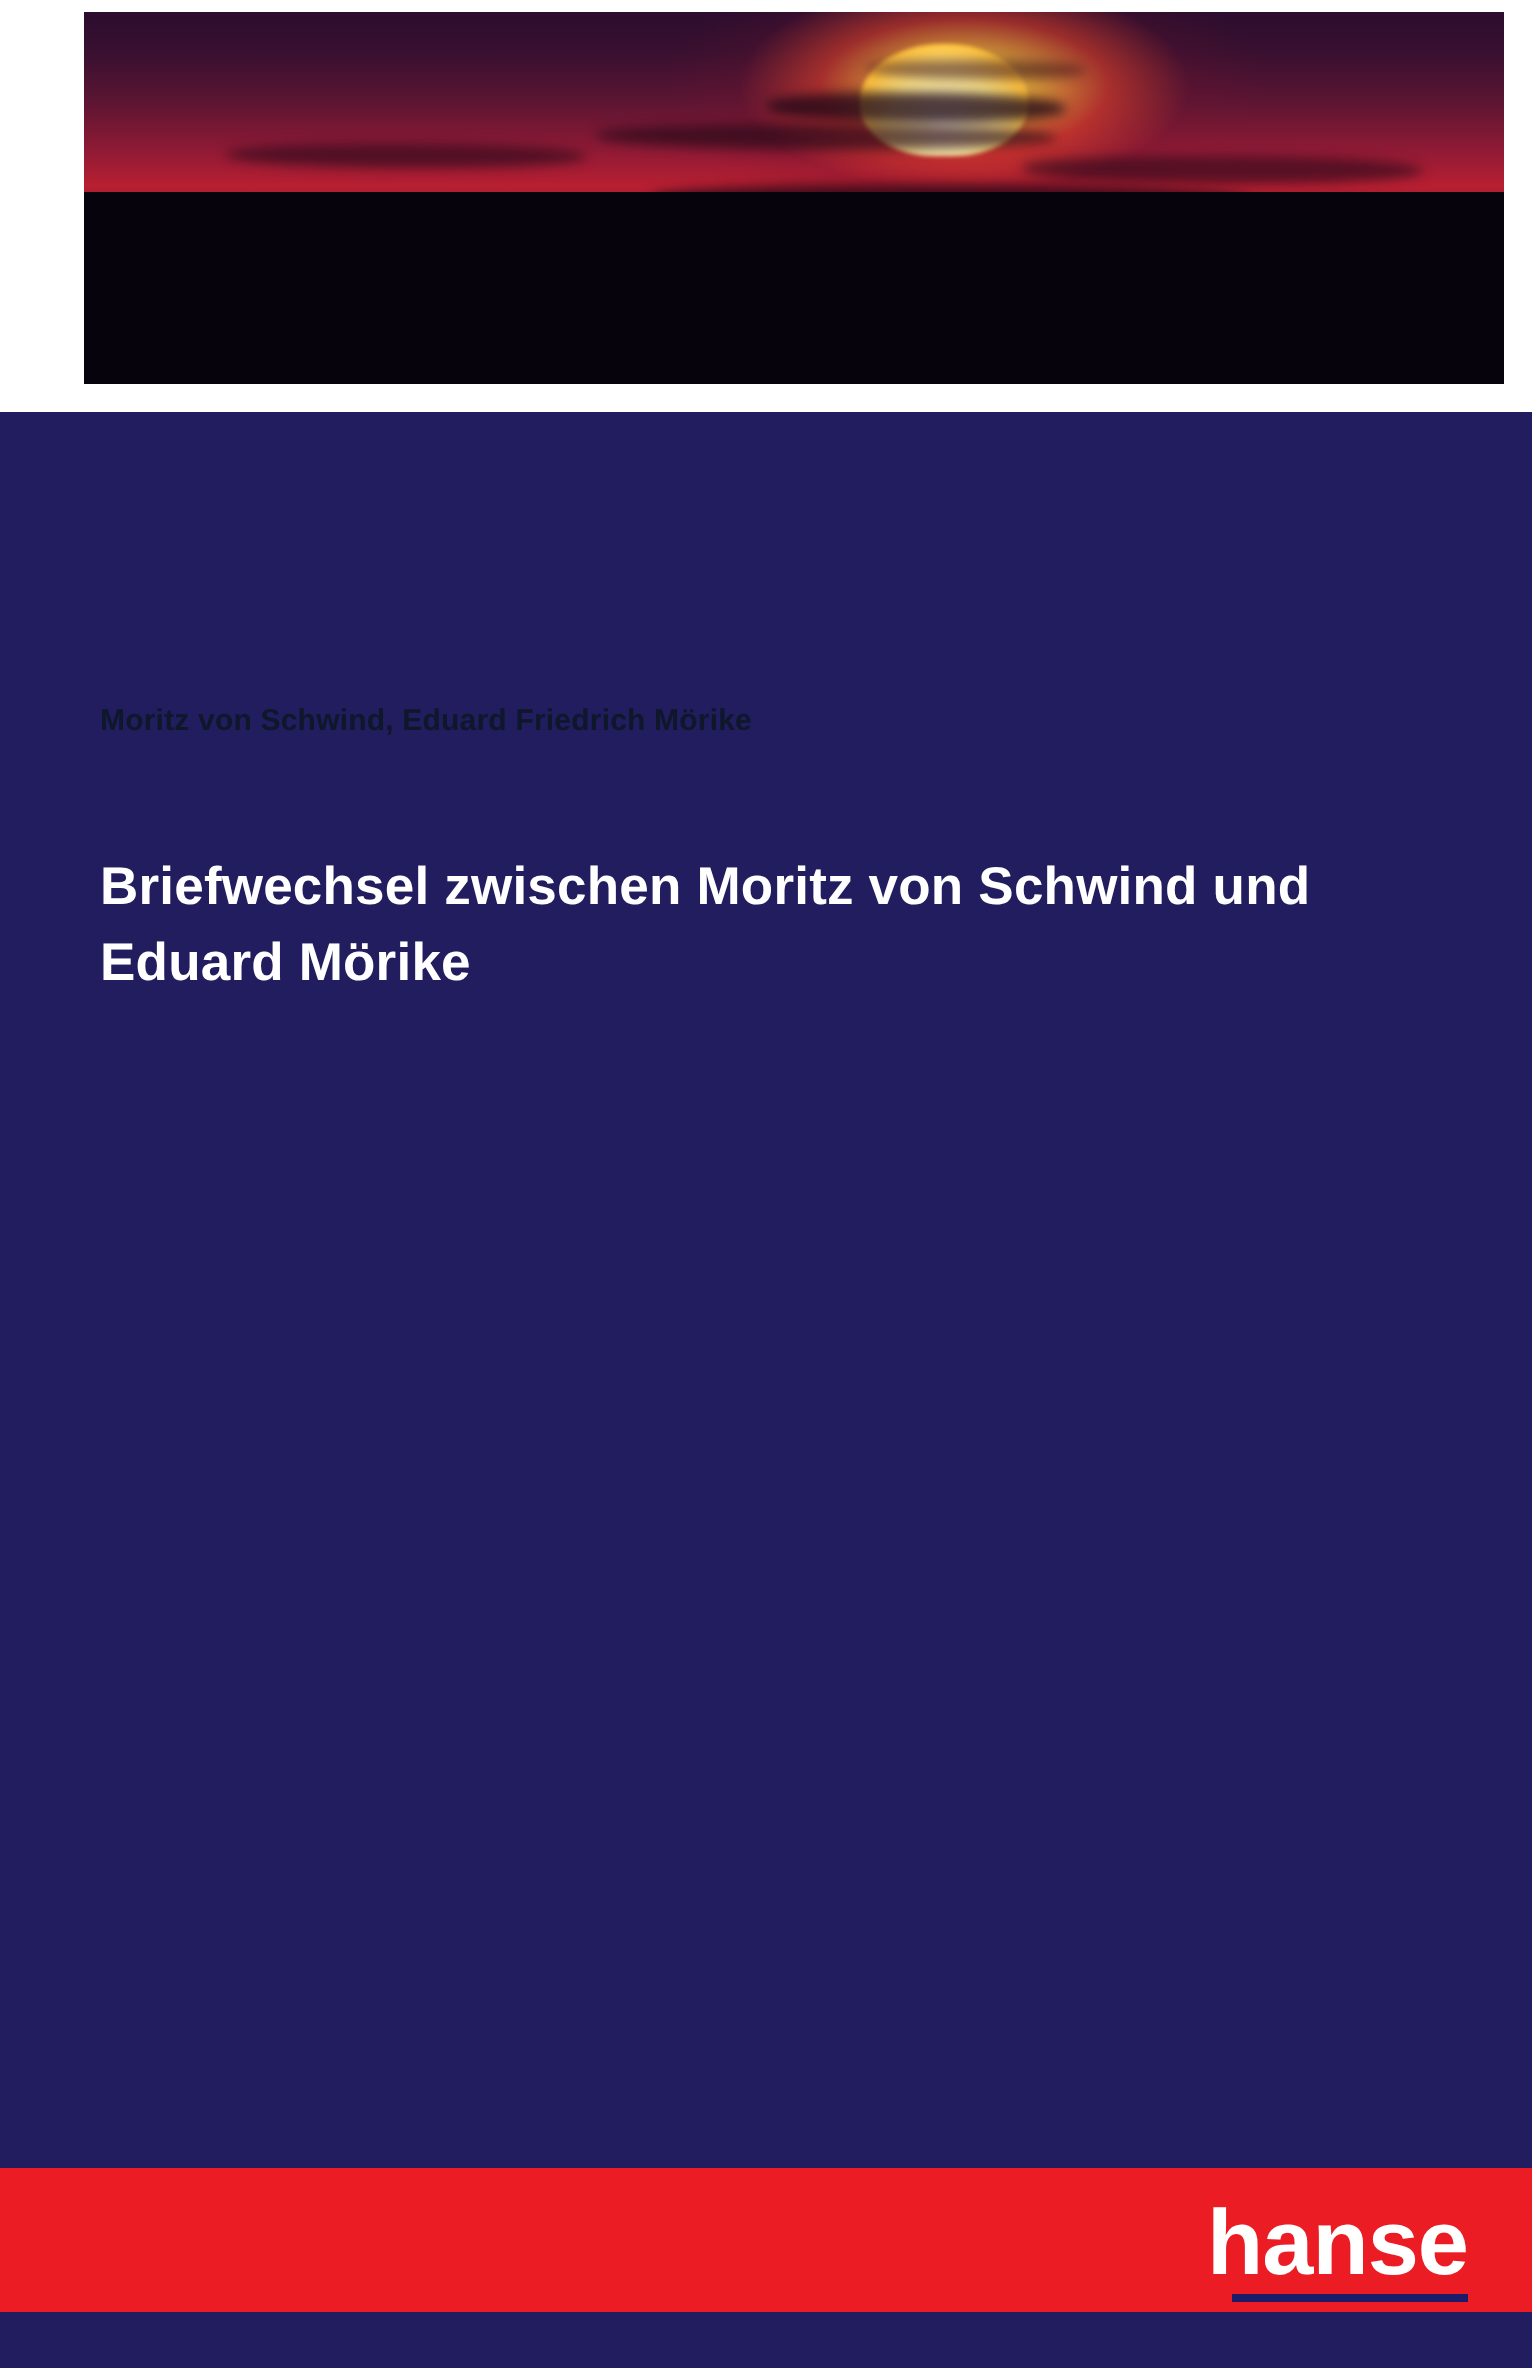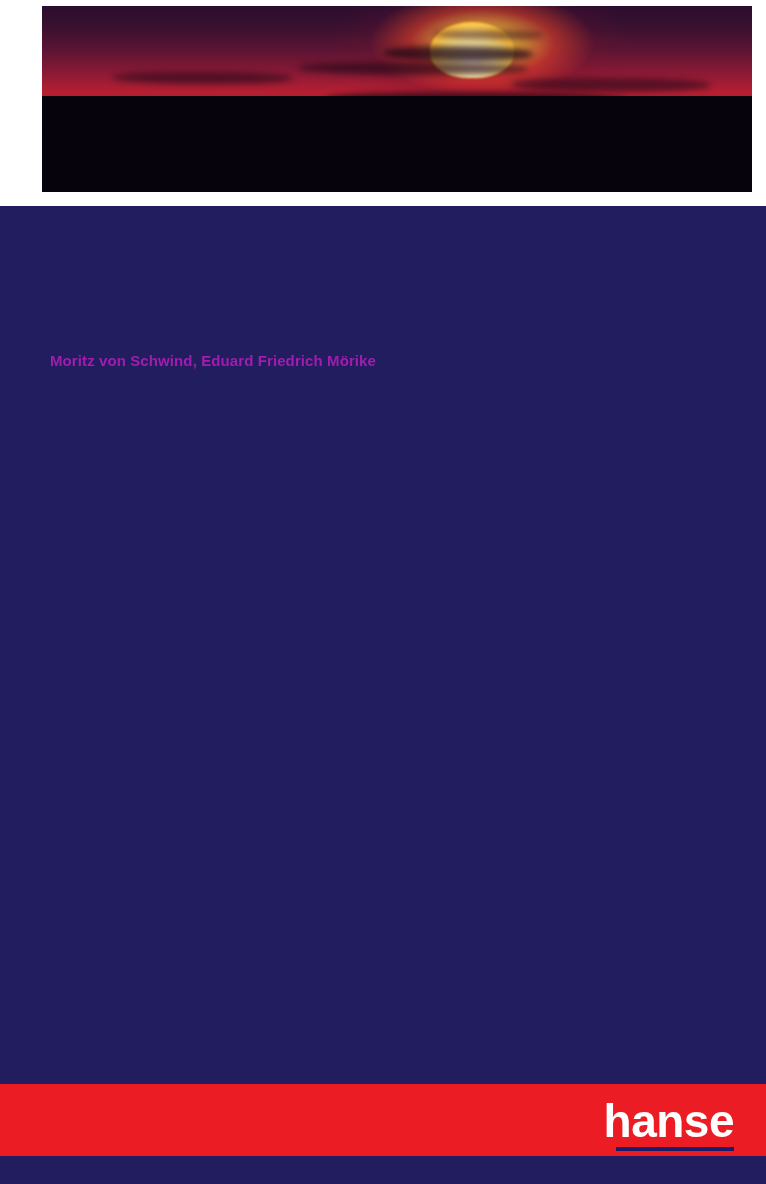--- a/index.html
+++ b/index.html
@@ -130,21 +130,21 @@
     background: #07030c;
   }
   .treeline svg { display: block; }
 
   
   .authors {
     position: absolute;
     left: 50px;
     top: 352px;
     width: 660px;
-    color: #a21caf;
+    color: #0f172a;
     font-size: 15px;
     font-weight: bold;
     letter-spacing: 0.1px;
     z-index: 7;
   }
   .title {
     position: absolute;
     left: 50px;
     top: 424px;
     width: 665px;
@@ -218,19 +218,20 @@
       </svg>
     </div>
   </div>
 
   <div class="top-white"></div>
   <div class="left-white"></div>
   <div class="right-white"></div>
   <div class="below-image-white"></div>
 
   <div class="authors">Moritz von Schwind, Eduard Friedrich Mörike</div>
+  <div class="title">Briefwechsel zwischen Moritz von Schwind und Eduard Mörike</div>
 
   <div class="footer-bar"></div>
   <div class="bottom-navy"></div>
   <div class="logo">hanse</div>
   <div class="logo-underline"></div>
 
 </div>
 
 </body></html>

